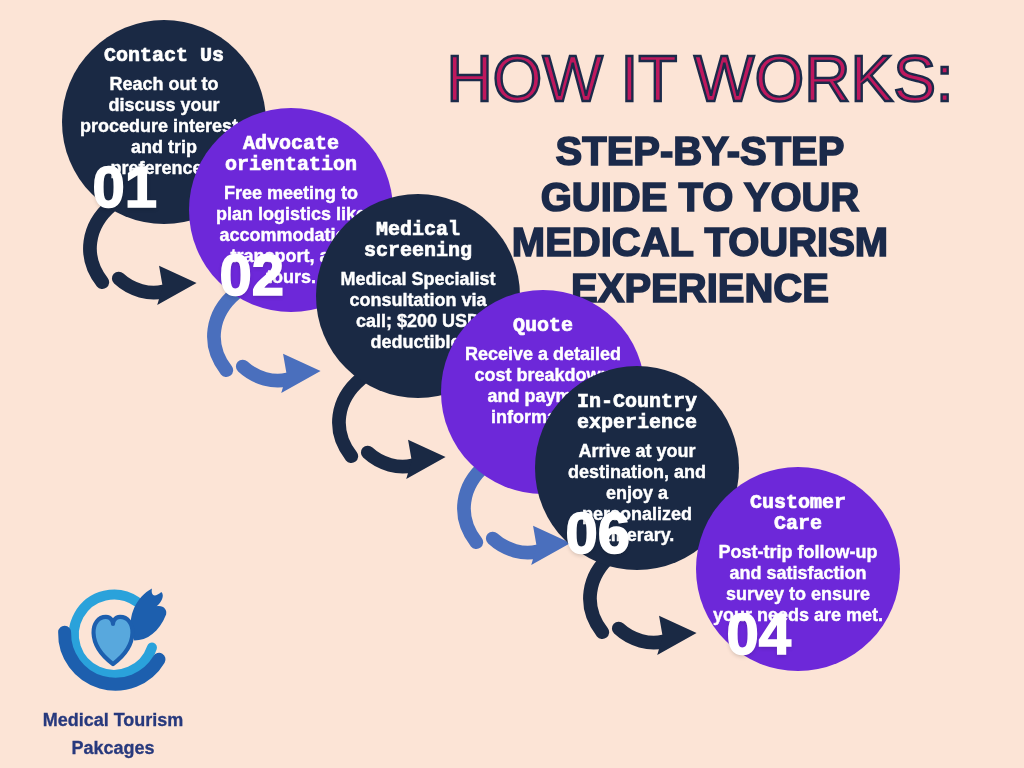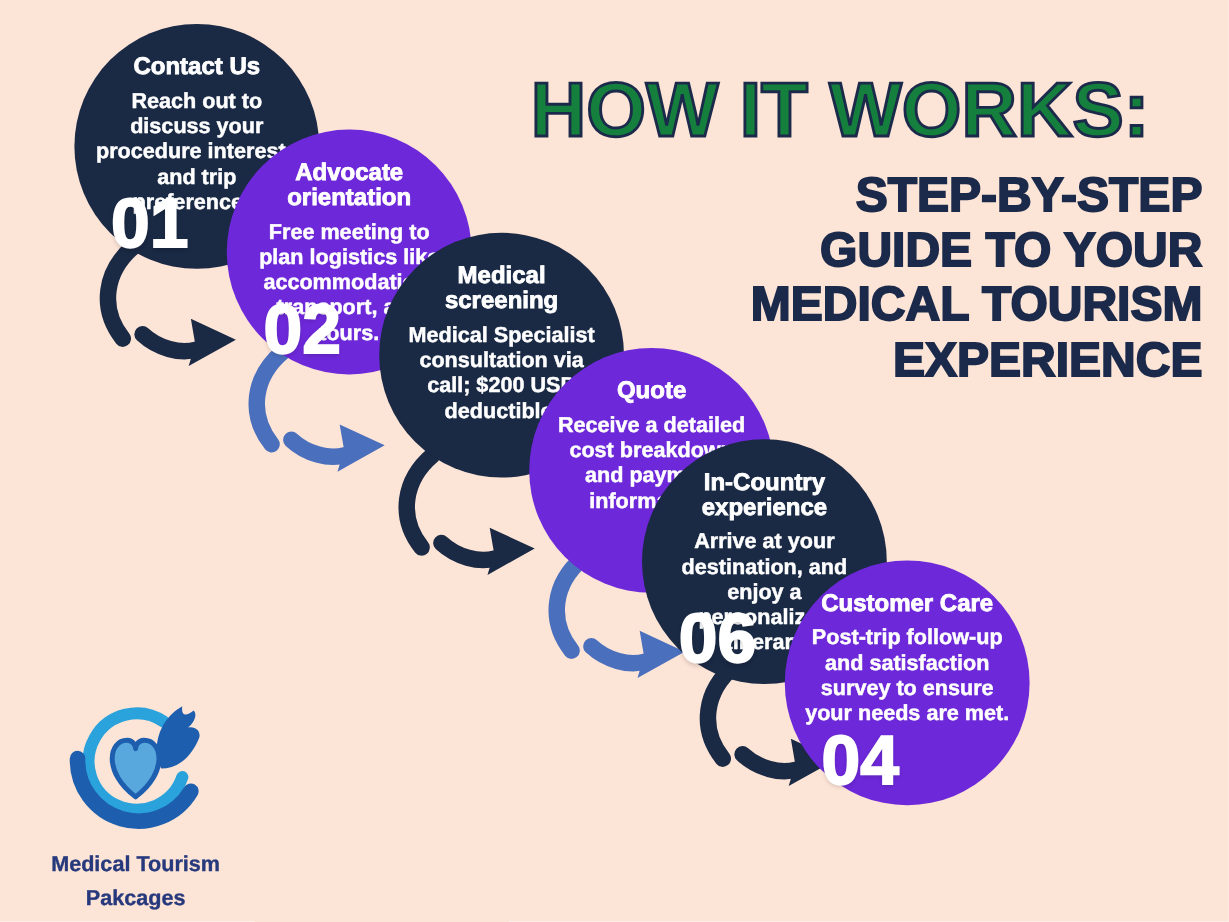--- a/index.html
+++ b/index.html
@@ -16,62 +16,63 @@
   }
 
   
   .titles {
     position: absolute;
     left: 398px; top: 42px;
     width: 604px;
     color: #1b2a4a;
   }
   .main-title {
-    margin: 16px;
+    margin: 4px;
     font-size: 64px;
-    font-weight: 700;
+    font-weight: 400;
     letter-spacing: 0px;
     text-align: center;
-    color: #15803d;
+    color: #be185d;
     -webkit-text-stroke: 2.4px #1b2a4a;
     line-height: 1.05;
   }
   .subtitle {
     margin-top: 16px;
     font-size: 40px;
     font-weight: 700;
-    text-align: right;
+    text-align: center;
     line-height: 1.14;
     -webkit-text-stroke: 1.6px #1b2a4a;
   }
 
   
   .step {
     position: absolute;
     width: 204px; height: 204px;
     border-radius: 50%;
     color: #ffffff;
     text-align: center;
     box-sizing: border-box;
   }
   .step.navy { background: #1a2944; }
   .step.blue { background: #6d28d9; }
   .c1 { left: 62px;  top: 20px;  z-index: 2; }
   .c2 { left: 189px; top: 108px; z-index: 3; }
   .c3 { left: 316px; top: 194px; z-index: 4; }
   .c4 { left: 441px; top: 290px; z-index: 5; }
   .c5 { left: 535px; top: 366px; z-index: 6; }
-  .c6 { left: 654px; top: 467px; z-index: 7; }
+  .c6 { left: 696px; top: 467px; z-index: 7; }
 
   .step-title {
     margin: 26px auto 0;
     width: 156px;
     font-size: 20px;
     font-weight: 700;
     line-height: 1.04;
+    font-family: Liberation Mono, monospace;
     -webkit-text-stroke: 0.7px #ffffff;
   }
   .step-desc {
     margin: 7px auto 0;
     width: 172px;
     font-size: 18px;
     font-weight: 700;
     line-height: 1.17;
     -webkit-text-stroke: 0.4px #ffffff;
   }

